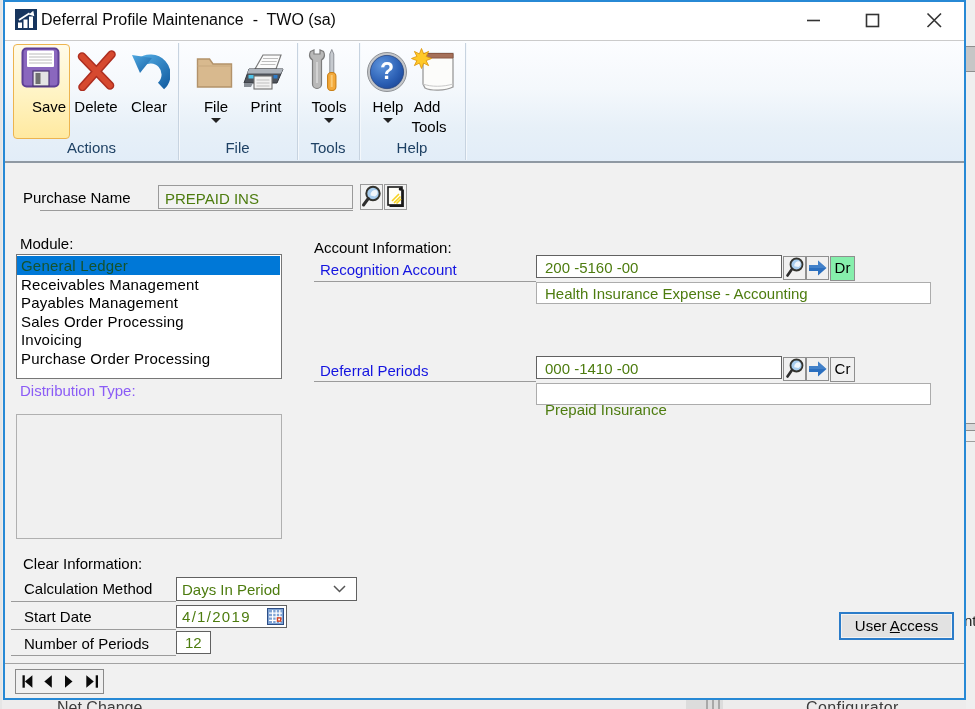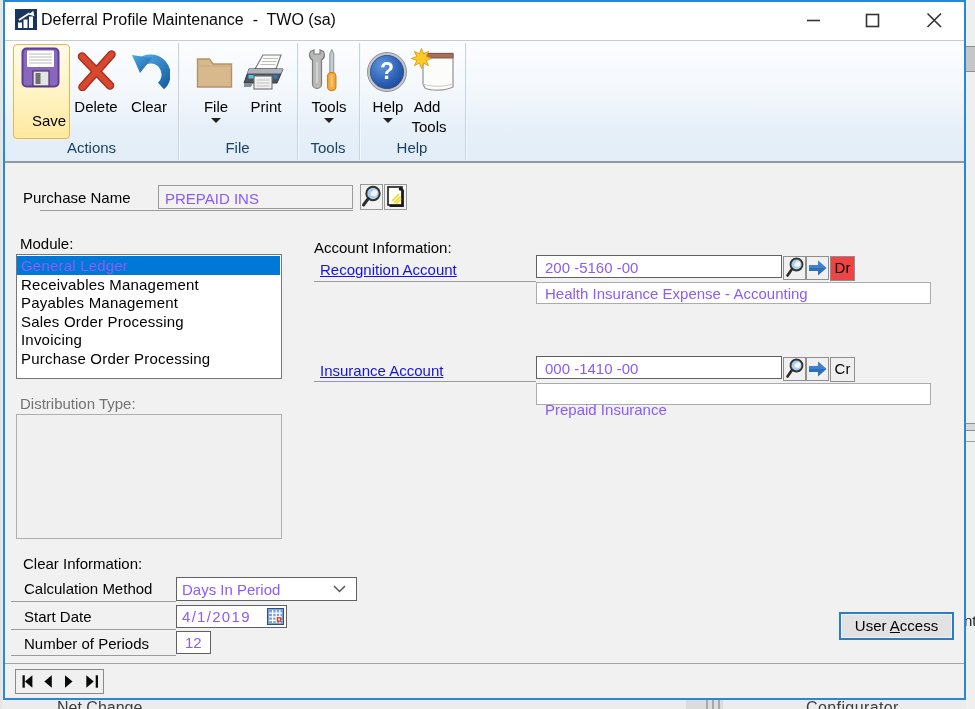--- a/index.html
+++ b/index.html
@@ -1,25 +1,25 @@
 <!DOCTYPE html>
 <html><head><meta charset="utf-8"><style>
 html,body{margin:0;padding:0}
 body{width:975px;height:709px;position:relative;overflow:hidden;background:#EDECEC;font-family:"Liberation Sans",sans-serif}
 .abs{position:absolute}
 .lbl{position:absolute;font-size:15px;color:#000;white-space:nowrap}
 .hline{position:absolute;height:1px;background:#9B9B9B}
 .field{position:absolute;background:#FFF;border:1px solid #616161;box-sizing:border-box}
-.ftext{position:absolute;font-size:15px;color:#8b5cf6;white-space:nowrap}
+.ftext{position:absolute;font-size:15px;color:#4d7c0f;white-space:nowrap}
 .desc{position:absolute;background:#FFF;border:1px solid #ACACAC;box-sizing:border-box}
 .cell{position:absolute;width:23px;height:24px;background:#F0F0F0;border:1px solid #8F8F8F;box-sizing:border-box}
 .rbtxt{position:absolute;font-size:15px;color:#000;text-align:center;white-space:nowrap}
 .grplbl{position:absolute;top:139px;font-size:15px;color:#1E4164;text-align:center}
 .sep{position:absolute;top:43px;height:117px;width:1px;background:#C7D3E0;border-right:1px solid #F4F8FC}
-.link{position:absolute;font-size:15px;color:#1414E0;text-decoration:underline;white-space:nowrap}
+.link{position:absolute;font-size:15px;color:#1414E0;white-space:nowrap}
 </style></head>
 <body>
 
 <div class="abs" style="left:0;top:0;width:1px;height:709px;background:#9C9C9C"></div>
 <div class="abs" style="left:1;top:0;width:2px;height:709px;background:#E5E5E5"></div>
 <div class="abs" style="left:966px;top:0;width:9px;height:709px;background:#EFEFEF"></div>
 <div class="abs" style="left:966px;top:46px;width:9px;height:26px;background:#C6C6C6;border-top:1px solid #8E8E8E;border-bottom:1px solid #8E8E8E;box-sizing:border-box"></div>
 <div class="abs" style="left:966px;top:423px;width:9px;height:1px;background:#8E8E8E"></div>
 <div class="abs" style="left:966px;top:424px;width:9px;height:6px;background:#D8D8D8"></div>
 <div class="abs" style="left:966px;top:430px;width:9px;height:1px;background:#8E8E8E"></div>
@@ -111,21 +111,21 @@
 <circle cx="21" cy="21" r="19.5" fill="#C4C6C9" stroke="#8F9296" stroke-width="1"></circle>
 <circle cx="21" cy="21" r="16.6" fill="url(#hg)" stroke="#25427E" stroke-width="0.8"></circle>
 <text x="21" y="27.5" font-family="Liberation Sans,sans-serif" font-size="23" font-weight="bold" fill="#FFF" text-anchor="middle">?</text>
 </svg>
 <svg class="abs" style="left:411px;top:48px" width="46" height="44" viewBox="0 0 46 44">
 <path d="M12 5.5 H42 V39 C34 43 20 43 14 40 L12 36 Z" fill="#FCFCFA" stroke="#9A9A9A" stroke-width="1.3"></path>
 <path d="M12 5.5 H42 V10 H12 Z" fill="#A5705A" stroke="#8A5844" stroke-width="1"></path>
 <path d="M12 36 C20 39 32 39 42 36" stroke="#C9C9C9" stroke-width="1" fill="none"></path>
 <path d="M10.5 0.5 L12.6 5.9 L17.6 3.4 L15.1 8.4 L20.5 10.5 L15.1 12.6 L17.6 17.6 L12.6 15.1 L10.5 20.5 L8.4 15.1 L3.4 17.6 L5.9 12.6 L0.5 10.5 L5.9 8.4 L3.4 3.4 L8.4 5.9 Z" fill="#FFC928" stroke="#E09A10" stroke-width="0.9"></path>
 </svg>
-<div class="rbtxt" style="left:13px;width:72px;top:112px">Save</div>
+<div class="rbtxt" style="left:13px;width:72px;top:98px">Save</div>
 <div class="rbtxt" style="left:68px;width:56px;top:98px">Delete</div>
 <div class="rbtxt" style="left:121px;width:56px;top:98px">Clear</div>
 <div class="rbtxt" style="left:188px;width:56px;top:98px">File</div>
 <div class="rbtxt" style="left:238px;width:56px;top:98px">Print</div>
 <div class="rbtxt" style="left:301px;width:56px;top:98px">Tools</div>
 <div class="rbtxt" style="left:360px;width:56px;top:98px">Help</div>
 <div class="rbtxt" style="left:399px;width:56px;top:98px">Add</div>
 <div class="rbtxt" style="left:401px;width:56px;top:118px">Tools</div>
 <svg class="abs" style="left:211px;top:118px" width="10" height="6">
     <polygon points="0,0 10,0 5,5" fill="#222"></polygon>
@@ -155,34 +155,34 @@
 <svg class="abs" style="left:387px;top:186px" width="18" height="21" viewBox="0 0 18 21">
 <rect x="1" y="1" width="14" height="18" fill="#FFFEF8" stroke="#1A1A1A" stroke-width="1.6"></rect>
 <path d="M15.8 3.5 V19.8 H2.5" stroke="#1A1A1A" stroke-width="2.2" fill="none"></path>
 <circle cx="13.5" cy="3" r="1.8" fill="#1A1A1A"></circle>
 <path d="M5 15 L12 8 M7 17 L13.5 10.5 M9.5 17.5 L14 13" stroke="#F7D21E" stroke-width="1.6"></path>
 </svg>
 
 <div class="lbl" style="left:20px;top:235px">Module:</div>
 <div class="abs" style="left:16px;top:254px;width:266px;height:125px;background:#FFF;border:1px solid #777;box-sizing:border-box"></div>
 <div class="abs" style="left:17px;top:256px;width:263px;height:19px;background:#0078D7"></div>
-<div class="abs" style="left:21px;top:257px;font-size:15px;letter-spacing:0.2px;line-height:18.6px;color:#000;white-space:nowrap"><span style="color:#8b5cf6">General Ledger</span><br>Receivables Management<br>Payables Management<br>Sales Order Processing<br>Invoicing<br>Purchase Order Processing</div>
+<div class="abs" style="left:21px;top:257px;font-size:15px;letter-spacing:0.2px;line-height:18.6px;color:#000;white-space:nowrap"><span style="color:#14532d">General Ledger</span><br>Receivables Management<br>Payables Management<br>Sales Order Processing<br>Invoicing<br>Purchase Order Processing</div>
 
 <div class="lbl" style="left:314px;top:239px">Account Information:</div>
 <div class="link" style="left:320px;top:261px">Recognition Account</div>
 <div class="hline" style="left:314px;top:281px;width:222px"></div>
 <div class="field" style="left:536px;top:255px;width:246px;height:23px"></div>
 <div class="ftext" style="left:545px;top:259px">200 -5160 -00</div>
 <div class="cell" style="left:783px;top:256px"></div>
 <div class="cell" style="left:806px;top:256px"></div>
-<div class="abs" style="left:830px;top:256px;width:25px;height:25px;background:#ef4444;border:1px solid #8F8F8F;box-sizing:border-box;font-size:15px;text-align:center;line-height:22px">Dr</div>
+<div class="abs" style="left:830px;top:256px;width:25px;height:25px;background:#86efac;border:1px solid #8F8F8F;box-sizing:border-box;font-size:15px;text-align:center;line-height:22px">Dr</div>
 <div class="desc" style="left:536px;top:282px;width:395px;height:22px"></div>
 <div class="ftext" style="left:545px;top:285px">Health Insurance Expense - Accounting</div>
 
-<div class="link" style="left:320px;top:362px">Insurance Account</div>
+<div class="link" style="left:320px;top:362px">Deferral Periods</div>
 <div class="hline" style="left:314px;top:381px;width:222px"></div>
 <div class="field" style="left:536px;top:356px;width:246px;height:23px"></div>
 <div class="ftext" style="left:545px;top:360px">000 -1410 -00</div>
 <div class="cell" style="left:783px;top:357px"></div>
 <div class="cell" style="left:806px;top:357px"></div>
 <div class="abs" style="left:830px;top:357px;width:25px;height:25px;background:#F0F0F0;border:1px solid #8F8F8F;box-sizing:border-box;font-size:15px;text-align:center;line-height:22px">Cr</div>
 <div class="desc" style="left:536px;top:383px;width:395px;height:22px"></div>
 <div class="ftext" style="left:545px;top:401px">Prepaid Insurance</div>
 <svg class="abs" style="left:785px;top:257px" width="20" height="21" viewBox="0 0 20 21">
 <circle cx="11.5" cy="7.5" r="6" fill="#A8CDEE" stroke="#33332E" stroke-width="1.8"></circle>
@@ -196,21 +196,21 @@
 <svg class="abs" style="left:785px;top:358px" width="20" height="21" viewBox="0 0 20 21">
 <circle cx="11.5" cy="7.5" r="6" fill="#A8CDEE" stroke="#33332E" stroke-width="1.8"></circle>
 <path d="M9.3 9.3 A4.2 4.2 0 0 1 15 4.7 A4.2 4.2 0 0 1 13.5 10 Z" fill="#FDFDFD" opacity="0.85"></path>
 <path d="M7 12 L2.5 18.5" stroke="#2E2E2E" stroke-width="2.7" stroke-linecap="round"></path>
 </svg>
 <svg class="abs" style="left:809px;top:361px" width="18" height="16" viewBox="0 0 18 16">
 <polygon points="0,5 9,5 9,0.5 17.5,8 9,15.5 9,11 0,11" fill="#2B6FBF"></polygon>
 <polygon points="0,5 9,5 9,0.5 17.5,8 0,8" fill="#5590D2" opacity="0.55"></polygon>
 </svg>
 
-<div class="lbl" style="left:20px;top:395px;color:#737373">Distribution Type:</div>
+<div class="lbl" style="left:20px;top:382px;color:#8b5cf6">Distribution Type:</div>
 <div class="abs" style="left:16px;top:414px;width:266px;height:125px;background:#F0F0F0;border:1px solid #B0B0B0;box-sizing:border-box"></div>
 
 <div class="lbl" style="left:23px;top:555px">Clear Information:</div>
 <div class="lbl" style="left:24px;top:580px">Calculation Method</div>
 <div class="field" style="left:176px;top:577px;width:181px;height:24px"></div>
 <div class="ftext" style="left:182px;top:581px">Days In Period</div>
 <svg class="abs" style="left:333px;top:585px" width="13" height="8">
     <polyline points="1,1 6.5,6.5 12,1" stroke="#555" stroke-width="1.5" fill="none"></polyline>
   </svg>
 <div class="hline" style="left:11px;top:601px;width:165px"></div>

